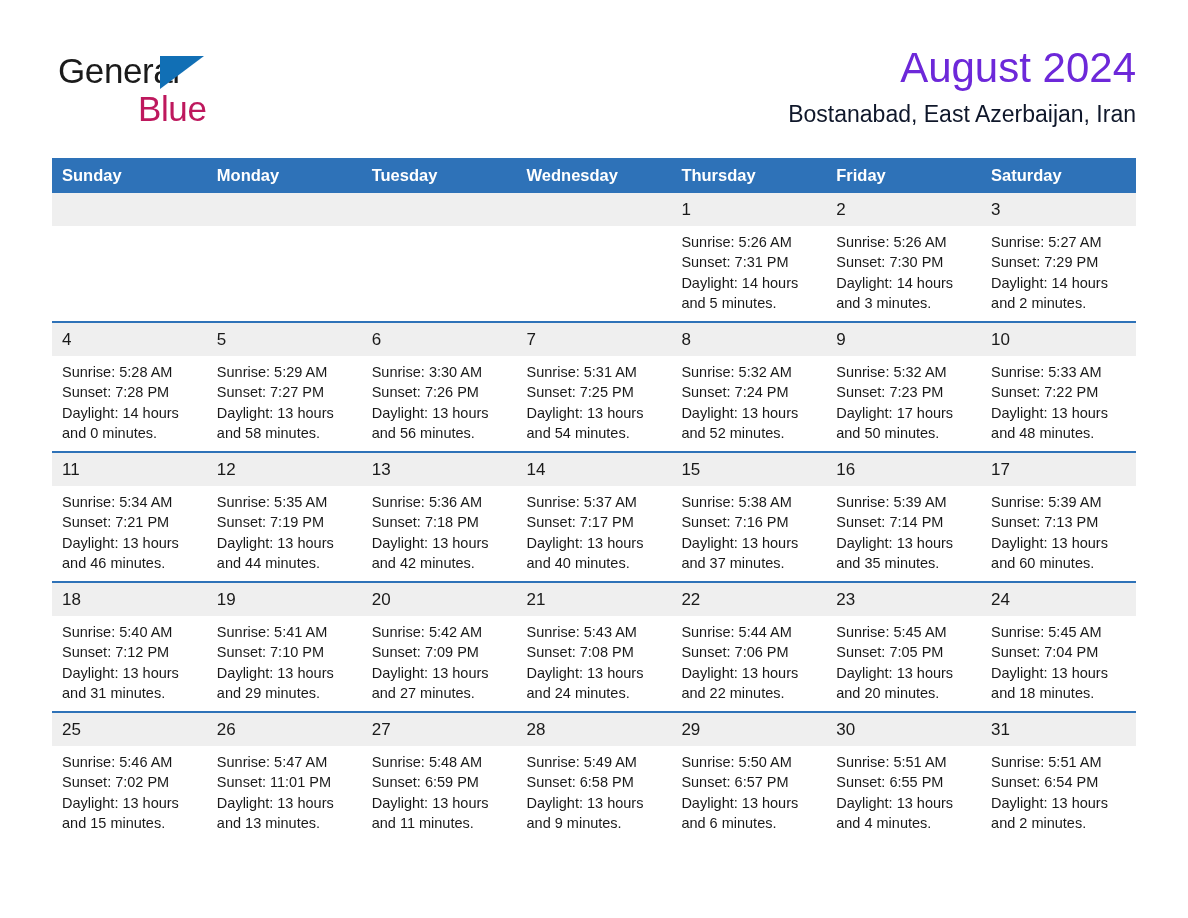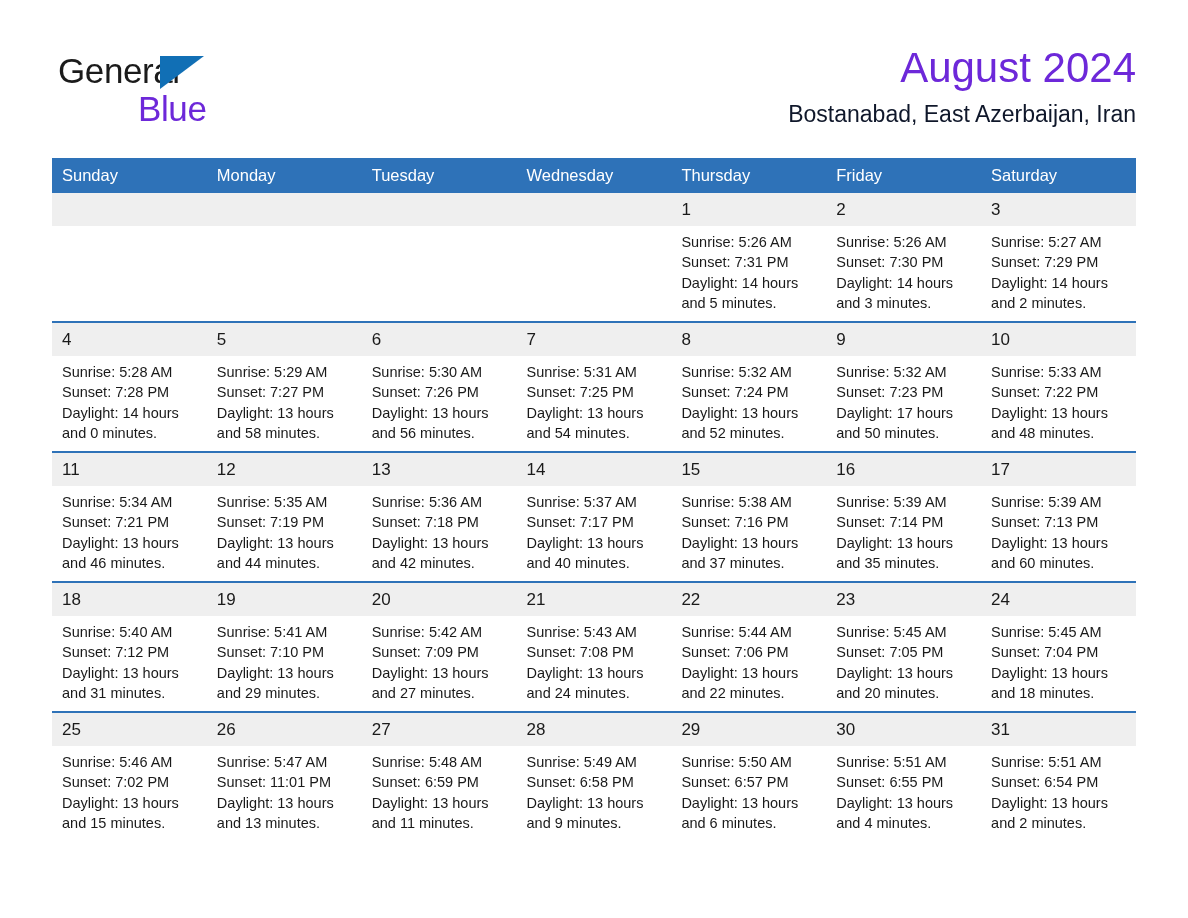--- a/index.html
+++ b/index.html
@@ -56,21 +56,21 @@
     border-left: 44px solid #116fb5;
     border-bottom: 33px solid transparent;
   }
   .brand-blue {
     position: absolute;
     left: 80px;
     top: 38px;
     font-size: 35px;
     line-height: 42px;
     letter-spacing: -0.4px;
-    color: #6d28d9;
+    color: #be185d;
     font-weight: 400;
   }
   .title-block {
     position: absolute;
     right: 0;
     top: 0;
     text-align: right;
   }
   .cal-title {
     font-size: 42px;
@@ -96,21 +96,21 @@
     width: 1084px;
   }
   table.cal {
     width: 1084px;
     border-collapse: collapse;
     table-layout: fixed;
   }
   table.cal th {
     background: #2e72b8;
     color: #ffffff;
-    font-weight: 400;
+    font-weight: 700;
     font-size: 16.5px;
     line-height: 20px;
     text-align: left;
     padding: 7px 0 8px 10px;
     border: none;
   }
   tr.week-row > td {
     border-top: 2px solid #2e72b8;
     padding: 0;
     vertical-align: top;
@@ -252,21 +252,21 @@
                   <div>Sunrise: 5:29 AM</div>
                   <div>Sunset: 7:27 PM</div>
                   <div class="dl-wrap">Daylight: 13 hours and 58 minutes.</div>
                 </div>
               </div>
             </td>
             <td>
               <div class="cell-inner">
                 <div class="daynum">6</div>
                 <div class="details">
-                  <div>Sunrise: 5:30 AM</div>
+                  <div>Sunrise: 3:30 AM</div>
                   <div>Sunset: 7:26 PM</div>
                   <div class="dl-wrap">Daylight: 13 hours and 56 minutes.</div>
                 </div>
               </div>
             </td>
             <td>
               <div class="cell-inner">
                 <div class="daynum">7</div>
                 <div class="details">
                   <div>Sunrise: 5:31 AM</div>

